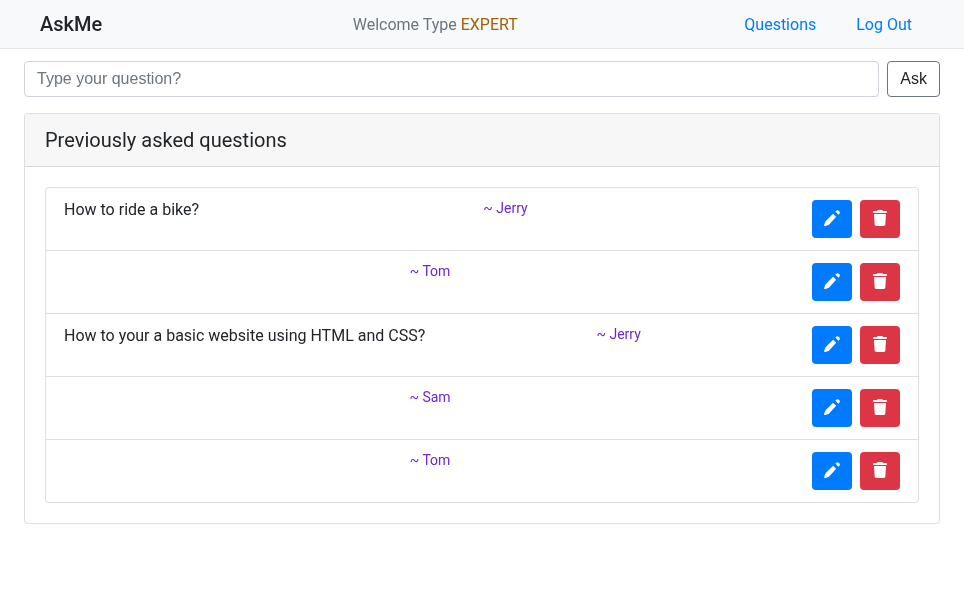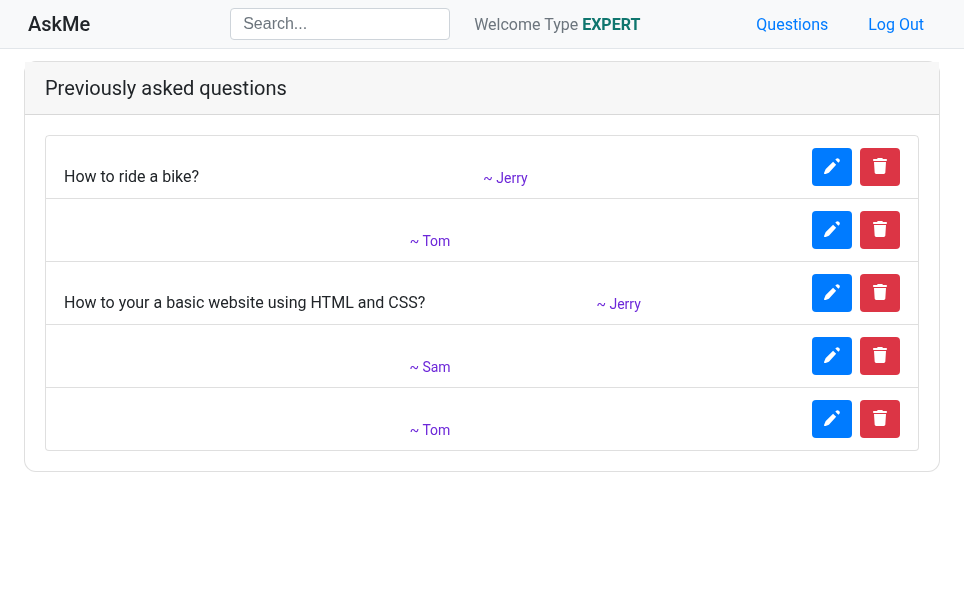--- a/index.html
+++ b/index.html
@@ -11,21 +11,21 @@
       font-family: -apple-system, BlinkMacSystemFont, "Segoe UI", Roboto, "Helvetica Neue", Arial, sans-serif;
       background: #fff;
       color: #212529;
       font-size: 16px;
     }
     .navbar {
       background: #f8f9fa;
       border-bottom: 1px solid #e2e6ea;
       display: flex;
       align-items: center;
-      padding: 8px 4px;
+      padding: 8px 16px;
       gap: 16px;
     }
     .brand {
       font-size: 20px;
       font-weight: 500;
       color: #212529;
       padding: 4px 24px 4px 24px;
       margin-right: auto;
     }
     .nav-center {
@@ -45,22 +45,22 @@
       color: #495057;
     }
     .search-input::placeholder {
       color: #6c757d;
     }
     .welcome {
       color: #6c757d;
       font-size: 16px;
     }
     .welcome strong {
-      color: #0f766e;
-      font-weight: 700;
+      color: #a16207;
+      font-weight: 400;
     }
     .nav-links {
       display: flex;
       gap: 40px;
       padding-right: 36px;
     }
     .nav-link {
       color: #007bff;
       text-decoration: none;
       font-size: 16px;
@@ -90,42 +90,42 @@
       padding: 6px 12px;
       font-size: 16px;
       border: 1px solid #6c757d;
       border-radius: 4px;
       background: #fff;
       color: #212529;
       cursor: pointer;
     }
     .card {
       border: 1px solid rgba(0,0,0,.125);
-      border-radius: 12px;
+      border-radius: 4px;
       background: #fff;
     }
     .card-header {
       background: #f7f7f7;
       border-bottom: 1px solid rgba(0,0,0,.125);
       padding: 14px 20px;
       font-size: 20px;
       color: #212529;
     }
     .card-body {
       padding: 20px;
     }
     .list-group {
       display: flex;
       flex-direction: column;
     }
     .list-item {
       border: 1px solid rgba(0,0,0,.125);
       padding: 12px 18px;
       display: flex;
-      align-items: flex-end;
+      align-items: flex-start;
       gap: 16px;
     }
     .list-item:first-child {
       border-top-left-radius: 4px;
       border-top-right-radius: 4px;
     }
     .list-item:last-child {
       border-bottom-left-radius: 4px;
       border-bottom-right-radius: 4px;
     }
@@ -171,33 +171,36 @@
       height: 16px;
       fill: #fff;
     }
   </style>
 </head>
 <body>
 
 <nav class="navbar">
   <span class="brand">AskMe</span>
   <div class="nav-center">
-    <input type="text" class="search-input" placeholder="Search..." style="">
     <span class="welcome">
       <span>Welcome </span><span>Type</span> <strong>EXPERT</strong>
     </span>
   </div>
   <div class="nav-links">
     <a class="nav-link">Questions</a>
     <a class="nav-link">Log Out</a>
   </div>
 </nav>
 
 <div class="container">
 
+  <div class="ask-row">
+    <input type="text" class="ask-input" placeholder="Type your question?" style="">
+    <button class="ask-btn">Ask</button>
+  </div>
 
   <div class="card">
     <div class="card-header">Previously asked questions</div>
     <div class="card-body">
       <div class="list-group" id="question-list">
 
       <div class="list-item">
             <span class="q-text">How to ride a bike?</span>
             <span class="q-spacer"></span>
             <span class="q-author">~ Jerry</span>

